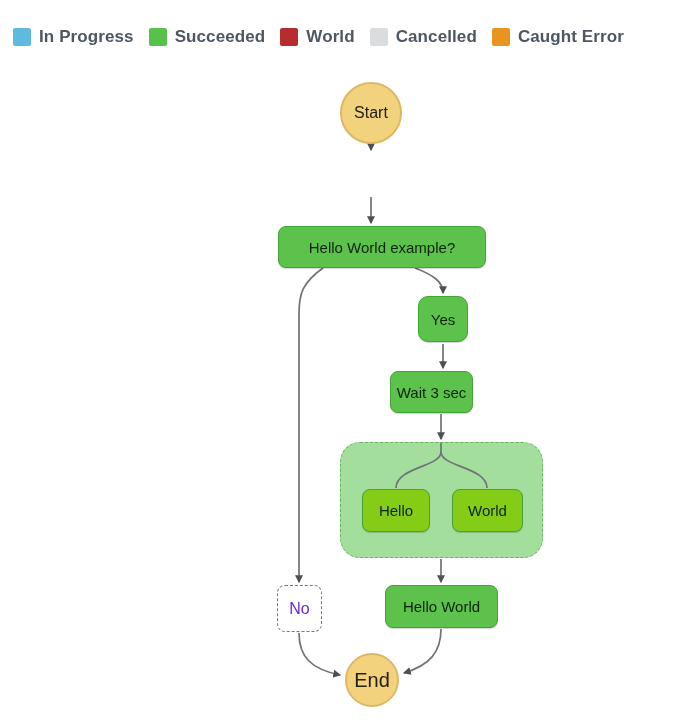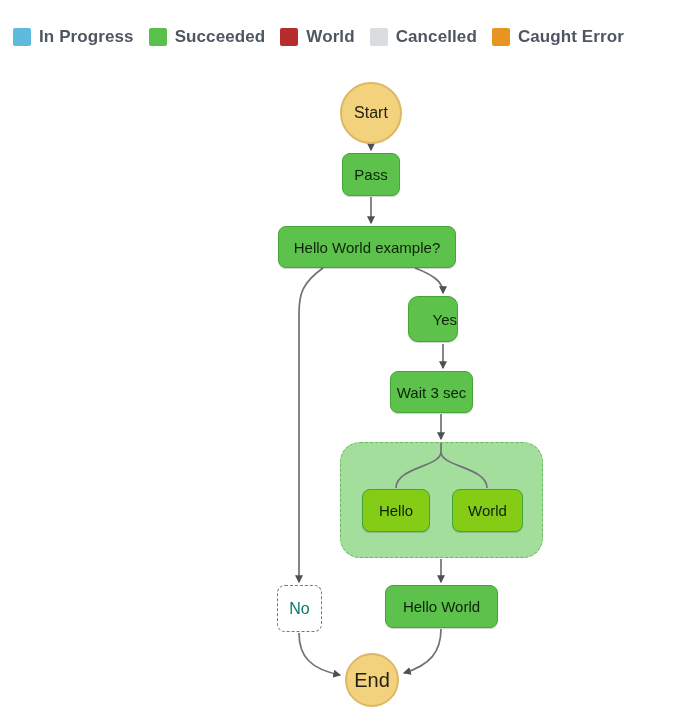--- a/index.html
+++ b/index.html
@@ -48,30 +48,30 @@
   .container-state {
     position:absolute; z-index:2;
     background:#a4de9c;
     border:1.6px dashed #67b95e;
     border-radius:20px;
   }
   .no-state {
     background:#ffffff;
     border:1.7px dashed #74787c;
     border-radius:8px;
-    color:#0f766e;
+    color:#6d28d9;
     font-size:16px;
   }
   .inner { border:1px solid #44a438; background:#84cc16; }
 
   
   .pos-start        { left:340px; top:82px;  width:62px;  height:62px; }
   .pos-pass         { left:342px; top:153px; width:58px;  height:43px; }
-  .pos-choice       { left:278px; top:226px; width:178px; height:42px; }
-  .pos-yes          { left:408px; top:296px; width:50px;  height:46px; border-radius:10px;justify-content:flex-end; }
+  .pos-choice       { left:278px; top:226px; width:208px; height:42px; }
+  .pos-yes          { left:418px; top:296px; width:50px;  height:46px; border-radius:10px; }
   .pos-wait         { left:390px; top:371px; width:83px; height:42px; }
   .pos-parallel     { left:340px; top:442px; width:203px; height:116px; }
   .pos-hello        { left:362px; top:489px; width:68px;  height:43px; }
   .pos-world        { left:452px; top:489px; width:71px;  height:43px; }
   .pos-no           { left:277px; top:585px; width:45px;  height:47px; }
   .pos-hello-world  { left:385px; top:585px; width:113px; height:43px; }
   .pos-end          { left:345px; top:653px; width:54px;  height:54px; font-size:20px; }
 </style>
 </head>
 <body>
@@ -122,23 +122,20 @@
       <path d="M441 559 L441 582" marker-end="url(#arrow)"></path>
       <path d="M299 633 C299 657 311 669 340 675" marker-end="url(#arrow)"></path>
       <path d="M441 629 C441 652 430 665 404 673" marker-end="url(#arrow)"></path>
     </g>
   </svg>
 
   <div class="node terminal pos-start">
     <span>Start</span>
   </div>
 
-  <div class="node green pos-pass">
-    <span>Pass</span>
-  </div>
 
   <div class="node green pos-choice">
     <span>Hello World example?</span>
   </div>
 
   <div class="node green pos-yes">
     <span>Yes</span>
   </div>
 
   <div class="node green pos-wait">

